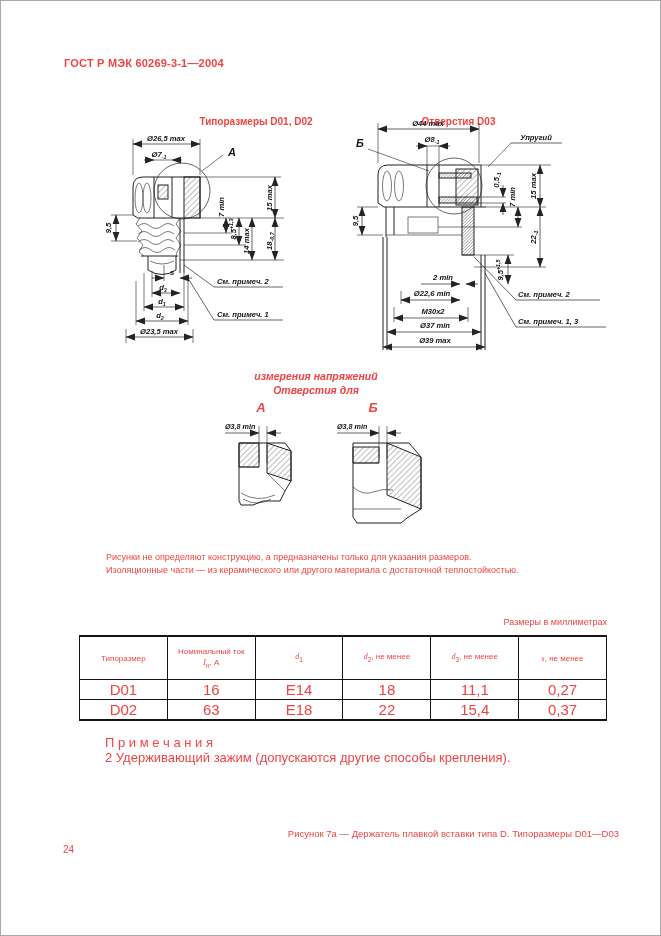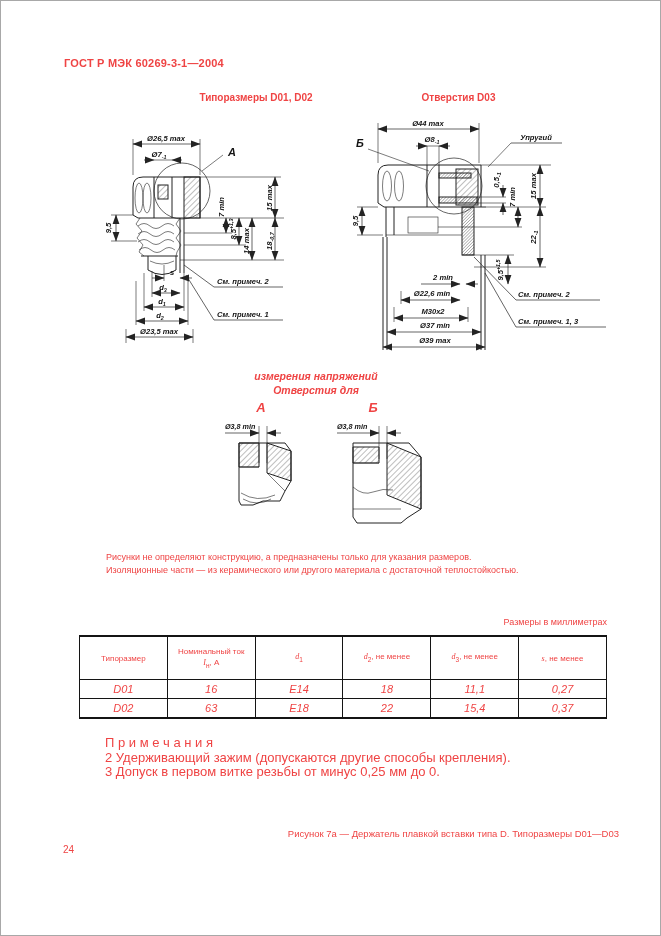--- a/index.html
+++ b/index.html
@@ -1,35 +1,35 @@
 <!DOCTYPE html>
 <html><head>
 <meta charset="utf-8">
 <style>
   html,body{margin:0;padding:0;background:#9a9a9a;}
   .page{position:relative;width:661px;height:936px;background:#fff;margin:0 auto;
         font-family:"Liberation Sans",sans-serif;color:#ef4444;border:1px solid #a8a8a8;box-sizing:border-box;overflow:hidden;}
   .abs{position:absolute;}
   .ctr{text-align:center;}
   .doc-header{font-size:11px;font-weight:bold;letter-spacing:.2px;}
-  .dr-title{font-size:10px;font-weight:bold;}
+  .dr-title{font-size:10px;font-weight:bold;margin-top:24px;}
   .holes-title{font-size:10.5px;font-weight:bold;font-style:italic;line-height:14px;}
   .view-letter{font-size:13px;font-weight:bold;font-style:italic;}
   .para{font-size:9px;line-height:13px;}
   .units{font-size:9px;text-align:right;}
   .caption{font-size:9.5px;text-align:right;}
   .pagenum{font-size:10px;}
   .notes{font-size:13px;line-height:13.5px;}
   .notes .nt{margin-bottom:1px;}
   table.dim-table{border-collapse:collapse;width:528px;table-layout:fixed;
       border-top:2px solid #141414;border-bottom:2px solid #141414;}
   table.dim-table th,table.dim-table td{border:1px solid #141414;font-weight:normal;
       text-align:center;vertical-align:middle;padding:1px 2px;}
   table.dim-table th{height:40px;font-size:8px;line-height:11px;}
-  table.dim-table td{height:16px;font-size:11px;font-style:italic;}
+  table.dim-table td{height:16px;font-size:15px;}
   table.dim-table i{font-family:"Liberation Serif",serif;font-style:italic;}
   sub{font-size:6.5px;}
   svg{overflow:visible;}
   svg text{font-family:"Liberation Sans",sans-serif;font-style:italic;font-weight:bold;
       font-size:7.6px;fill:#141414;stroke:none;}
   svg .tol{font-size:5.4px;}
   svg .big{font-size:11px;}
   svg .sm{font-size:7.2px;}
   svg line,svg path,svg circle,svg rect,svg polygon,svg ellipse{stroke:#232323;fill:none;stroke-width:1;}
   svg .thin{stroke-width:0.6;}
@@ -374,20 +374,19 @@
         <td>15,4</td>
         <td>0,37</td>
       </tr>
     </tbody>
   </table>
 
   
   <div class="abs notes" style="left:104px;top:735px;width:460px">
     <div class="nt">П р и м е ч а н и я</div>
     <div class="nt">2  Удерживающий зажим (допускаются другие способы крепления).</div>
-    <div class="nt">3  Допуск в первом витке резьбы от минус 0,25 мм до 0.</div>
   </div>
 
   
   <div class="abs caption" style="left:78px;top:827px;width:540px">Рисунок 7а — Держатель плавкой вставки типа D. Типоразмеры D01—D03</div>
   <div class="abs pagenum" style="left:62px;top:843px">24</div>
 
 </div>
 
 </body></html>

